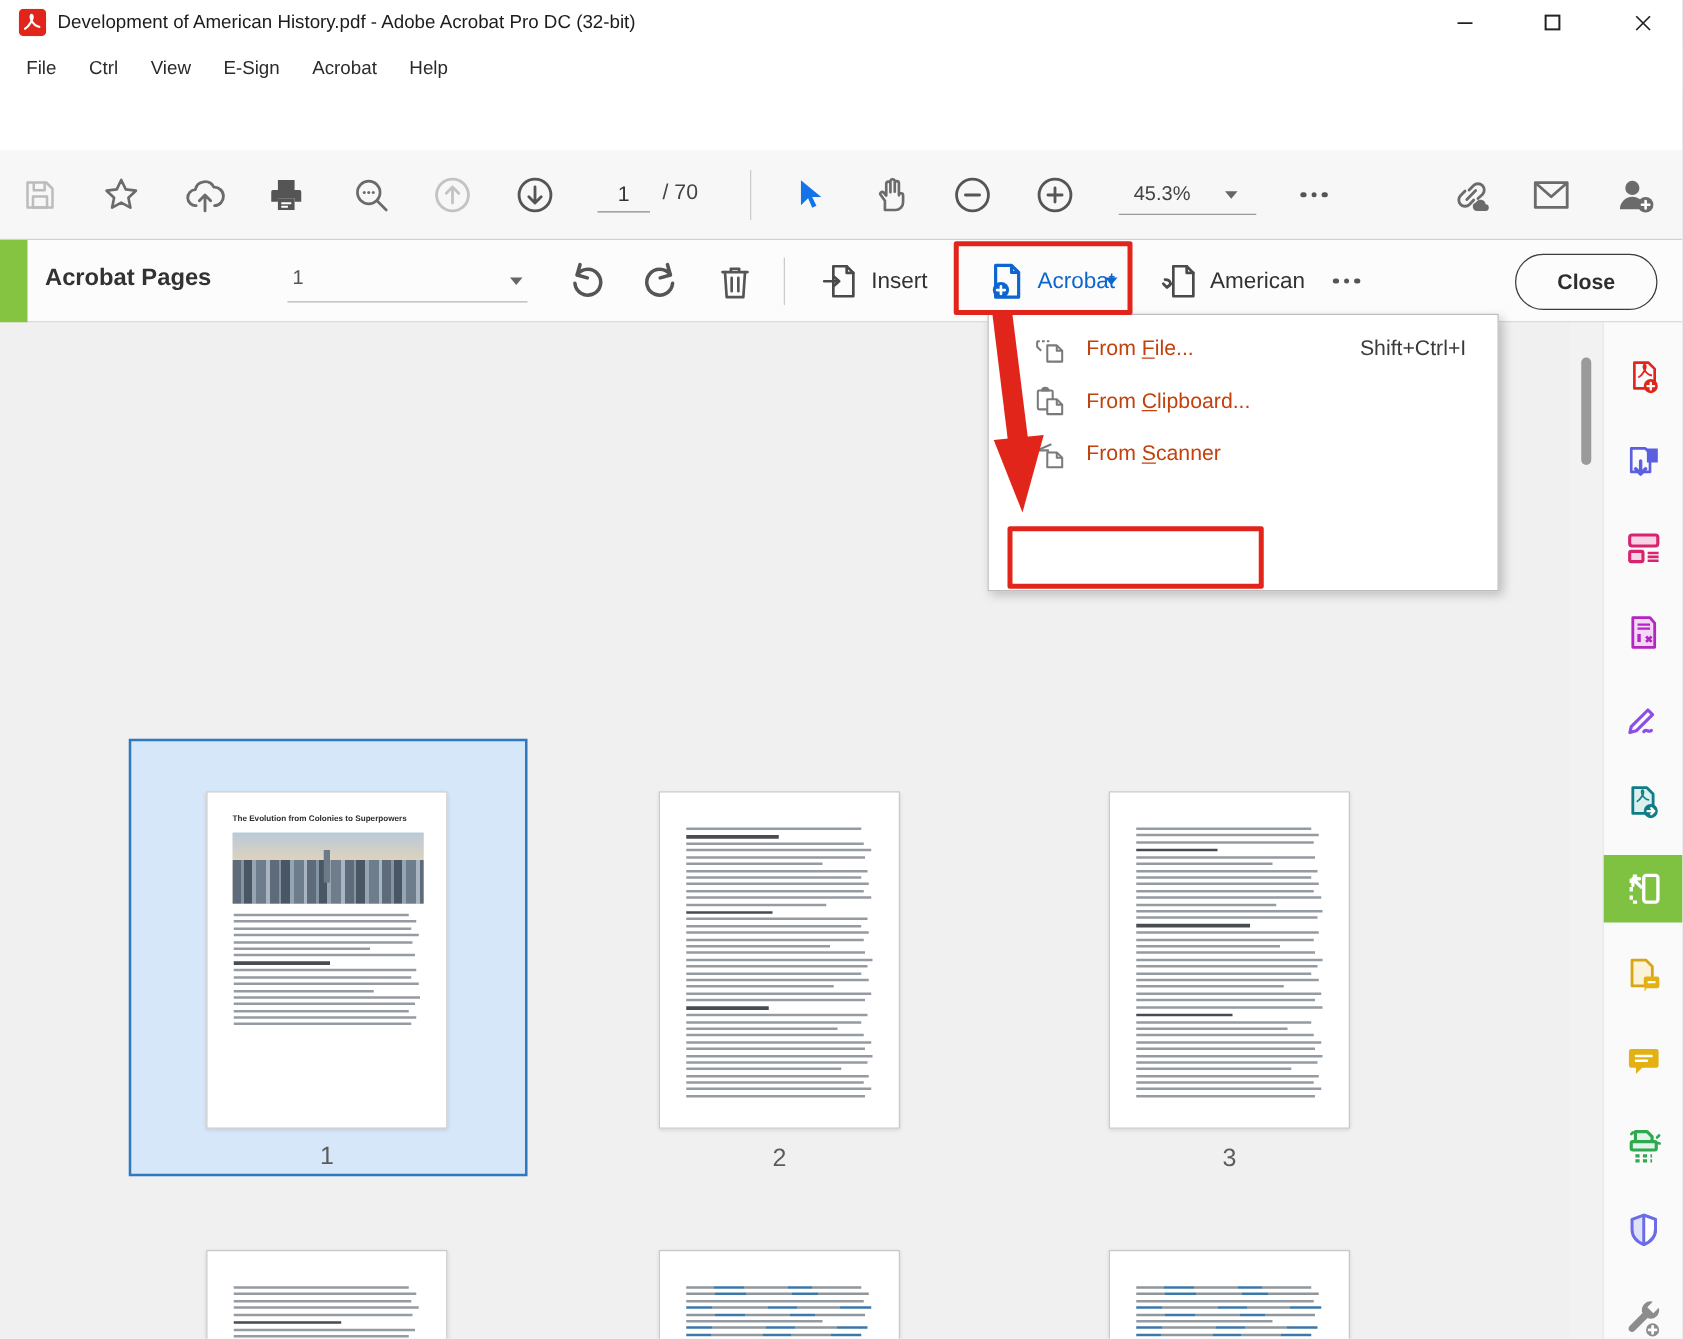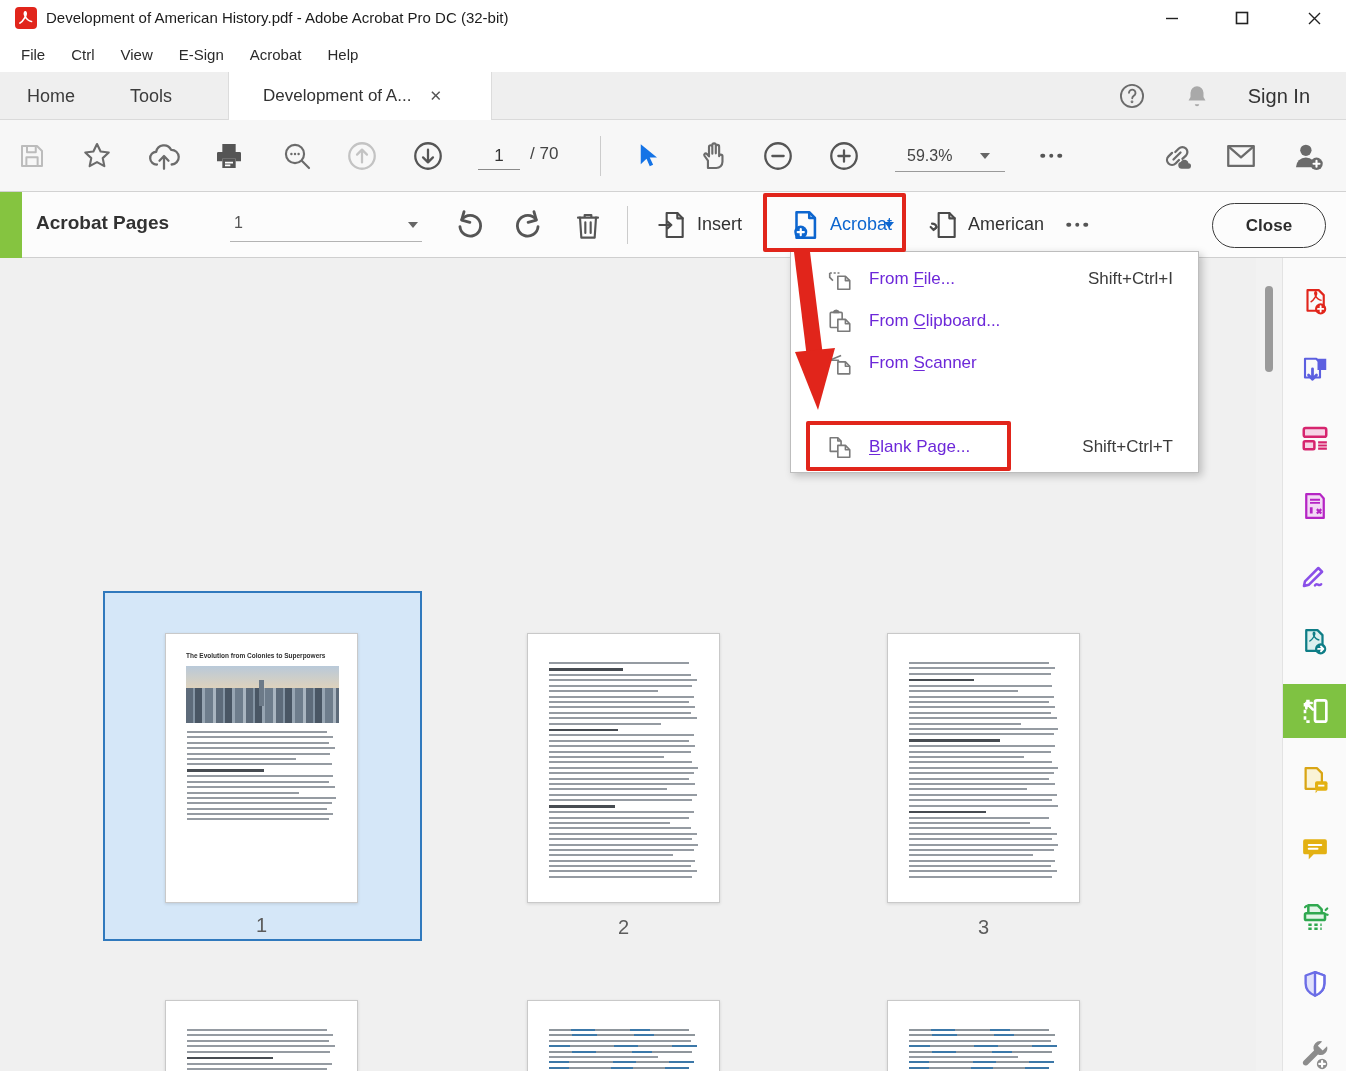--- a/index.html
+++ b/index.html
@@ -75,21 +75,21 @@
 
   
   .sidebar{position:absolute;left:1282px;top:258px;width:64px;height:813px;background:#fafafa;border-left:1px solid #e3e3e3;}
   .stile{position:absolute;left:0;width:64px;height:56px;display:flex;align-items:center;justify-content:center;}
   .stile.active{background:#7fc242;}
 
   
   .menu{position:absolute;left:790px;top:251px;width:409px;height:222px;background:#fff;border:1px solid #bdbdbd;box-shadow:3px 3px 8px rgba(0,0,0,.22);}
   .mrow{position:absolute;left:0;width:409px;height:42px;display:flex;align-items:center;}
   .mrow .micon{width:26px;margin-left:36px;}
-  .mrow .mlabel{margin-left:16px;font-size:17px;color:#6d28d9;}
+  .mrow .mlabel{margin-left:16px;font-size:17px;color:#c2410c;}
   .mrow .mlabel u{text-decoration:underline;text-underline-offset:2px;}
   .mrow .mshort{position:absolute;right:27px;font-size:17px;color:#3b3b3b;}
 
   
   .redbox{position:absolute;border:4px solid #e1251b;border-radius:2px;}
 </style>
 </head>
 <body>
 
 <div class="app">
@@ -119,40 +119,20 @@
 
   <div class="menubar">
     <div class="mitem">File</div>
     <div class="mitem">Ctrl</div>
     <div class="mitem">View</div>
     <div class="mitem">E-Sign</div>
     <div class="mitem">Acrobat</div>
     <div class="mitem">Help</div>
   </div>
 
-  <div class="tabbar">
-    <div class="tab home">Home</div>
-    <div class="tab tools">Tools</div>
-    <div class="tab doc">
-      <span>Development of A...</span>
-      <span class="x">✕</span>
-    </div>
-    <div class="tabbar-right">
-      <svg width="28" height="28" viewBox="0 0 24 24" class="ic">
-        <circle cx="12" cy="12" r="9.5"></circle>
-          <path d="M9.4 9.3a2.8 2.8 0 115 1.8c-.9 1-2.2 1.3-2.2 2.9"></path>
-          <circle cx="12" cy="17" r="0.4" fill="#6b6b6b"></circle>
-      </svg>
-      <svg width="26" height="28" viewBox="0 0 24 24">
-        <path d="M12 3a6 6 0 016 6v4l1.8 3.2H4.2L6 13V9a6 6 0 016-6z" fill="#a9a9a9"></path>
-          <path d="M10 19.5a2 2 0 004 0z" fill="#a9a9a9"></path>
-      </svg>
-      <div class="signin">Sign In</div>
-    </div>
-  </div>
 
   <div class="toolbar">
     <svg class="tbi" style="left:32px" width="30" height="30" viewBox="0 0 24 24">
       <g stroke="#bcbcbc" fill="none" stroke-width="1.6" stroke-linejoin="round">
           <path d="M4 4h12l4 4v12H4z"></path>
           <path d="M8 4v5h7V4"></path>
           <rect x="7.5" y="13" width="9" height="7"></rect>
         </g>
     </svg>
     <svg class="tbi ic" style="left:97px" width="32" height="32" viewBox="0 0 24 24">
@@ -206,21 +186,21 @@
           <path d="M8 12h8"></path>
         </g>
     </svg>
     <svg class="tbi ic" style="left:844px" width="34" height="34" viewBox="0 0 24 24">
       <g stroke="#555">
           <circle cx="12" cy="12" r="9"></circle>
           <path d="M8 12h8M12 8v8"></path>
         </g>
     </svg>
     <div class="zoombox">
-      <span class="zv">59.3%</span>
+      <span class="zv">45.3%</span>
       <span class="caret"></span>
     </div>
     <div class="tbi dots" style="left:1051px">
         <i></i>
         <i></i>
         <i></i>
       </div>
     <svg class="tbi ic" style="left:1177px" width="34" height="34" viewBox="0 0 24 24">
       <path d="M9.5 14.5l5-5"></path>
         <path d="M8.5 9.8L6 12.3a3.5 3.5 0 105 5l2.4-2.5"></path>
@@ -607,32 +587,20 @@
             <path d="M2.5 9.5h8v2"></path>
         <path d="M10 11h7l4 4v7h-11z" fill="#fff"></path>
             <path d="M17 11v4h4"></path>
           </g>
       </svg>
       <span class="mlabel"><span>From </span><u>S</u><span>canner</span></span>
       <span class="mshort"></span>
     </div>
 
 
-    <div class="mrow" style="top:174px">
-      <svg class="micon" width="26" height="26" viewBox="0 0 24 24">
-        <g stroke="#7a7a7a" fill="none" stroke-width="1.5" stroke-linejoin="round">
-        <path d="M3 3.5h7l3 3V16H3z" fill="#fff"></path>
-            <path d="M10 3.5v3h3"></path>
-        <path d="M10 10.5h7l4 4v7h-11z" fill="#fff"></path>
-            <path d="M17 10.5v4h4"></path>
-          </g>
-      </svg>
-      <span class="mlabel"><span></span><u>B</u><span>lank Page...</span></span>
-      <span class="mshort">Shift+Ctrl+T</span>
-    </div>
   </div>
 
   <div class="redbox" style="left:763px;top:193px;width:143px;height:59px"></div>
   <div class="redbox" style="left:806px;top:421px;width:205px;height:50px"></div>
   <svg class="abs" style="left:786px;top:250px" width="60" height="168" viewBox="0 0 60 168">
     <polygon points="8,2 24,2 37,106 21,108" fill="#e1251b"></polygon>
     <polygon points="9,102 49,98 32,160" fill="#e1251b"></polygon>
   </svg>
 
 </div>

